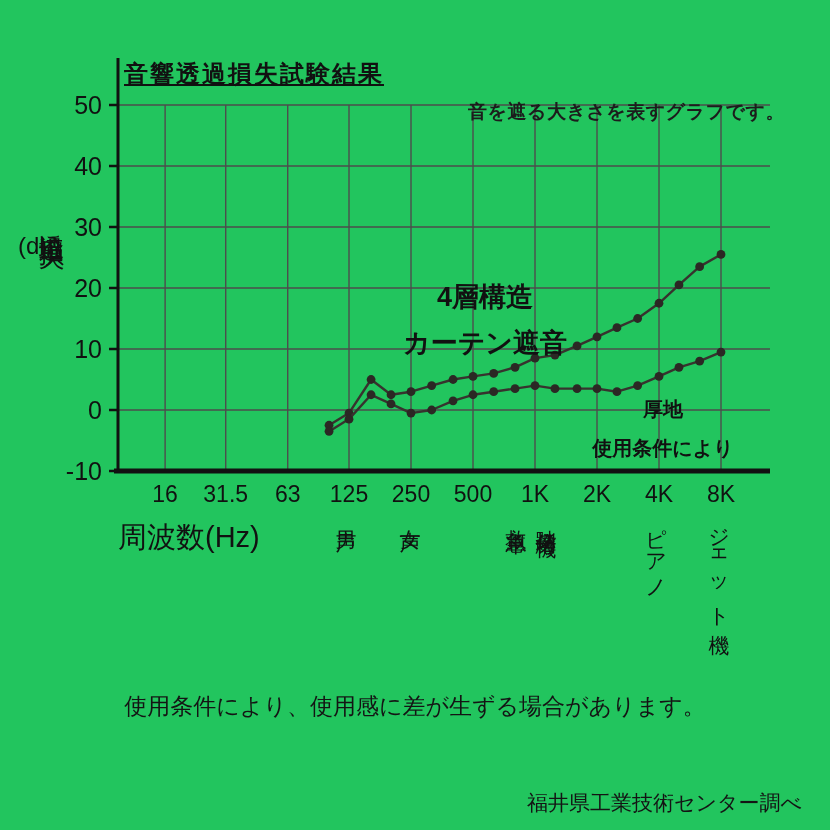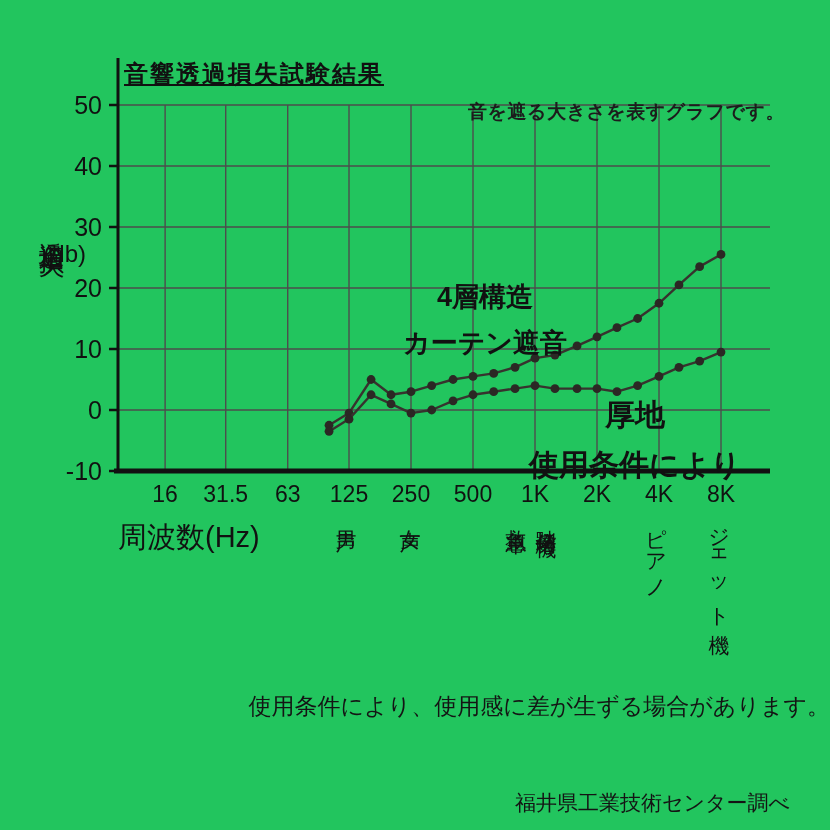--- a/index.html
+++ b/index.html
@@ -12,39 +12,39 @@
   .chart-title{
     left:124px;top:58px;font-size:24px;font-weight:bold;letter-spacing:2px;color:#111;
     white-space:nowrap;
     text-decoration:underline;
   }
   .chart-subtitle{
     left:468px;top:72px;font-size:19px;font-weight:600;letter-spacing:0.5px;color:#1c1c1c;
     white-space:nowrap;
     margin-top:27px;
   }
-  .y-axis-label{left:18px;top:222px;width:68px;text-align:right;}
+  .y-axis-label{left:18px;top:214px;width:68px;text-align:left;}
   .y-axis-label .vtext{
     writing-mode:vertical-rl;text-orientation:upright;margin:0 auto;
     font-size:26px;letter-spacing:3px;line-height:1;color:#111;
   }
   .y-axis-label .unit{font-size:24px;margin-top:6px;color:#111;white-space:nowrap;}
   .x-axis-title{left:118px;top:518px;font-size:29px;color:#111;white-space:nowrap;}
   .vlabel{
     position:absolute;writing-mode:vertical-rl;text-orientation:upright;
     font-size:21px;line-height:1;letter-spacing:2px;color:#111;top:513px;
   }
   .series-label{text-align:center;font-weight:bold;color:#111;line-height:1.05;}
   .series-label.four-layer{left:360px;top:283px;width:250px;font-size:27px;}
-  .series-label.drape{left:490px;top:399px;width:290px;font-size:30px;}
+  .series-label.drape{left:518px;top:399px;width:290px;font-size:20px;}
   .series-label .l2{display:block;margin-top:18px;}
-  .note-line{left:0;width:830px;text-align:right;font-size:23px;color:#141414;white-space:nowrap;}
+  .note-line{left:0;width:830px;text-align:center;font-size:23px;color:#141414;white-space:nowrap;}
   .note-1{top:691px;}
   .note-2{top:725px;}
-  .footer-credit{top:789px;right:40px;font-size:21px;color:#141414;white-space:nowrap;}
+  .footer-credit{top:789px;right:28px;font-size:21px;color:#141414;white-space:nowrap;}
 </style>
 </head>
 <body>
 
 <div class="stage">
 
   <svg id="plot-svg" width="830" height="830" viewBox="0 0 830 830">
       <line x1="118" y1="105" x2="770" y2="105" stroke="#4d4d4d" stroke-width="1.4"></line>
       <line x1="118" y1="166" x2="770" y2="166" stroke="#4d4d4d" stroke-width="1.4"></line>
       <line x1="118" y1="227" x2="770" y2="227" stroke="#4d4d4d" stroke-width="1.4"></line>

